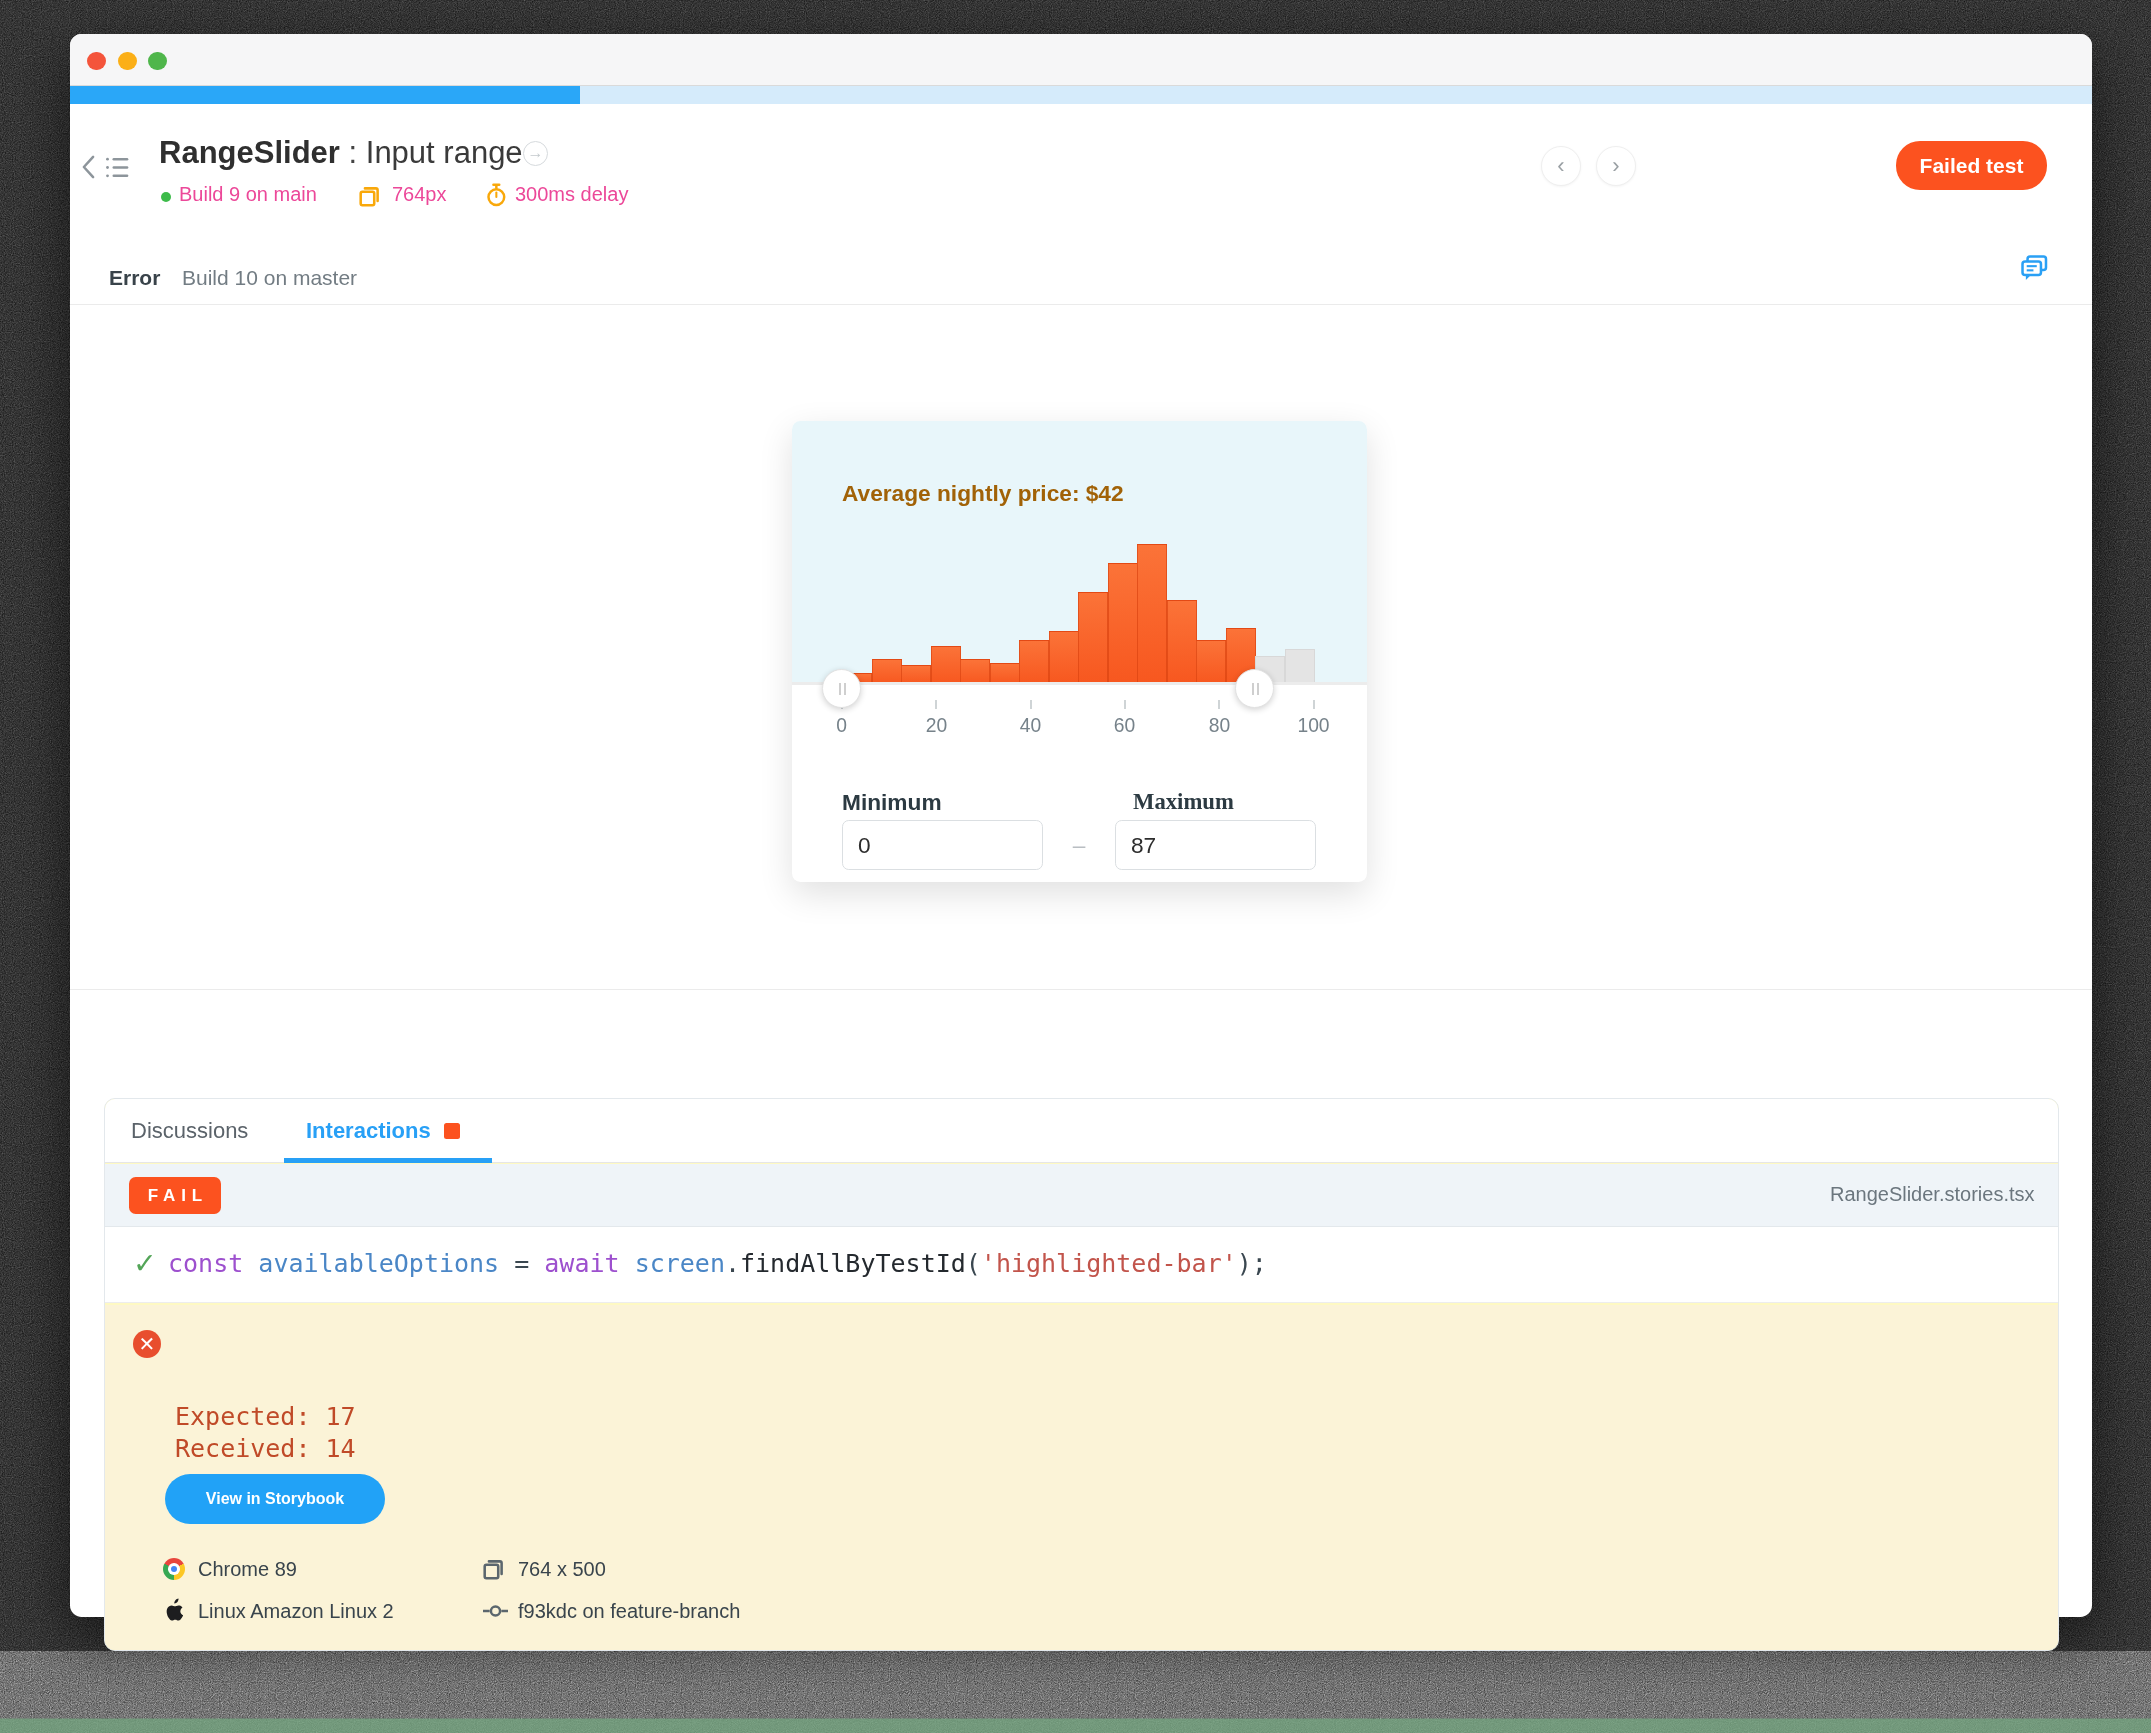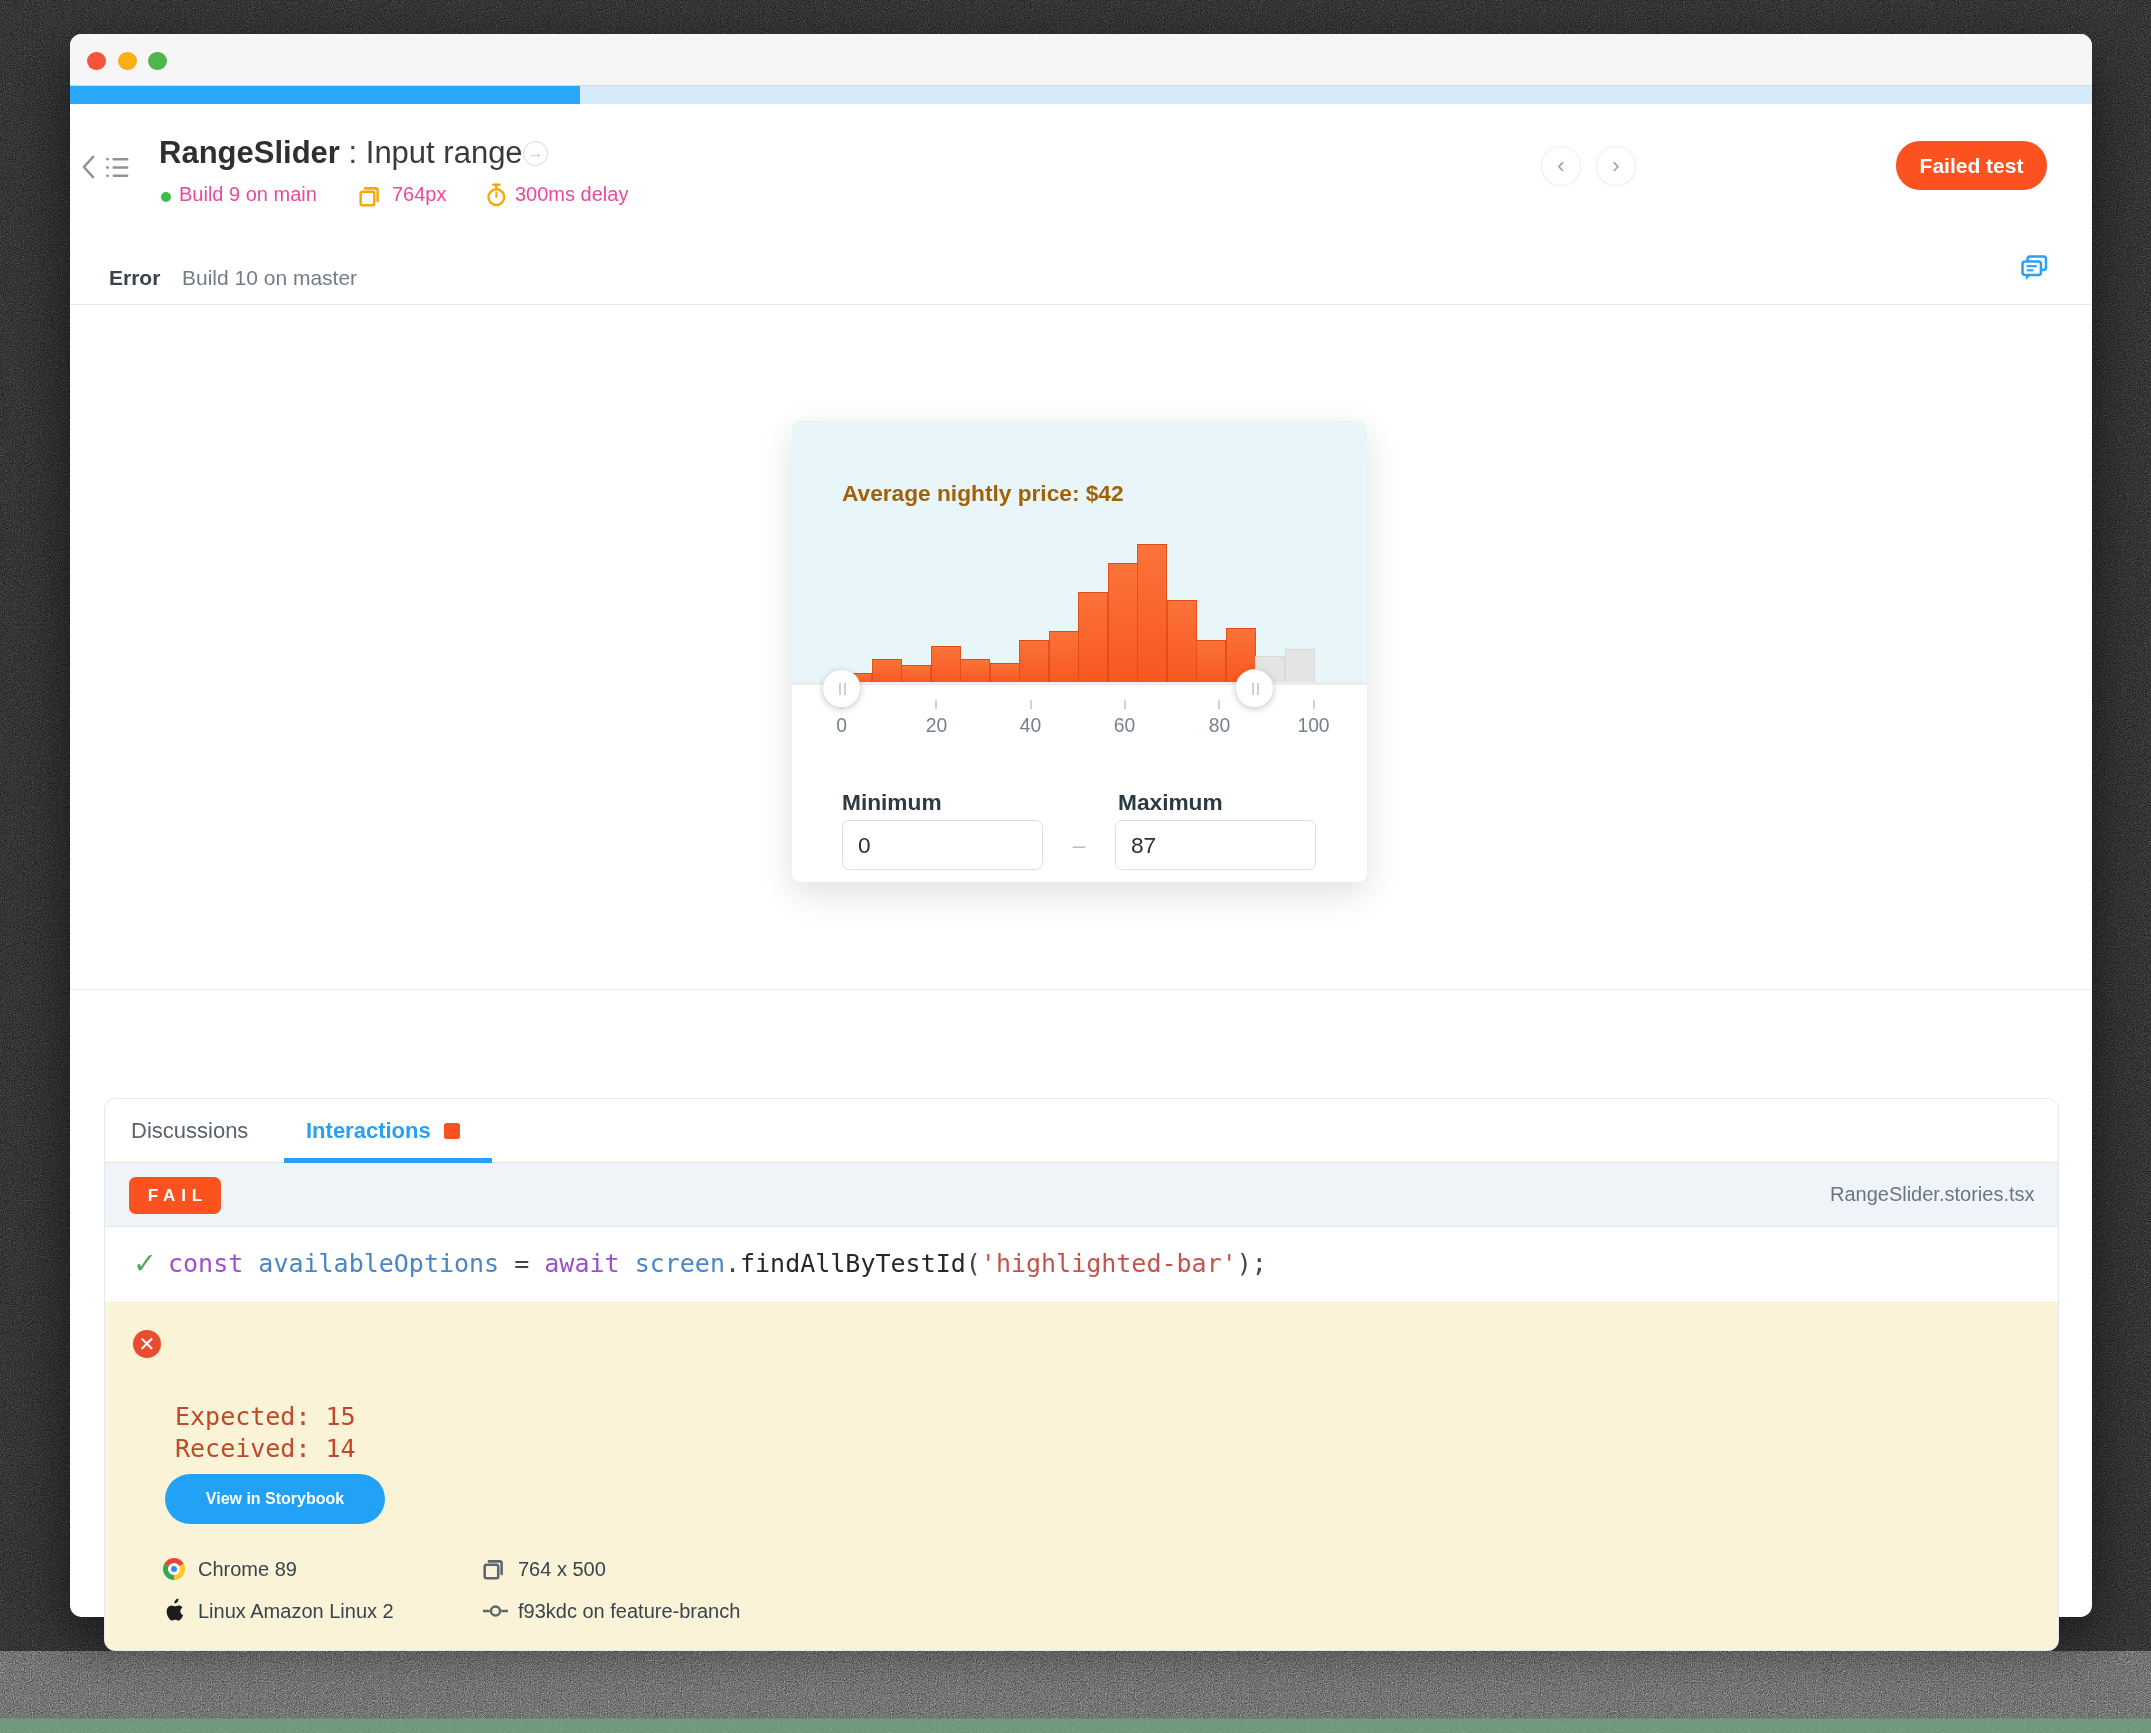--- a/index.html
+++ b/index.html
@@ -63,21 +63,21 @@
   .hist .bar.muted { background:#e4e4e4; border-color:rgba(0,0,0,.05); }
   .track { position:absolute; left:0; top:261px; width:100%; height:2.5px; background:#ececec; }
   .handle { position:absolute; top:248px; width:39px; height:39px; border-radius:50%; background:#fff;
             border:0.8px solid #e2e2e2; box-shadow:0 1.7px 5.9px rgba(0,0,0,.18); }
   .handle i { position:absolute; top:13.4px; width:1.7px; height:11.7px; background:#cfcfcf; }
   .handle i.g1 { left:16px; } .handle i.g2 { left:21px; }
   .ticks { position:absolute; left:50px; top:279px; width:472px; height:50px; }
   .tick { position:absolute; top:0; width:1.7px; height:9.2px; background:#cfd4d6; }
   .tick-label { position:absolute; top:15px; width:67px; text-align:center; font-size:19.3px; color:#76828a; }
   .rng-label { position:absolute; top:368px; font-size:22.7px; font-weight:bold; color:#2c3a42; }
-  .min-l { left:50px; } .max-l { left:326px; }
+  .min-l { left:50px; } .max-l { left:341px;font-family:Liberation Serif, serif; }
   .rng-input { position:absolute; top:399px; width:201px; height:50px; border:1.7px solid #dbdfe2; border-radius:6.7px;
                font-size:22.7px; color:#2d2d2d; padding-left:15px; background:#fff;
                font-family:"Liberation Sans", sans-serif; }
   .min-i { left:50px; } .max-i { left:323px; }
   .rng-dash { position:absolute; left:262px; top:399px; width:50px; height:50px; text-align:center;
               line-height:50px; color:#b9bec2; font-size:22.7px; }
 
   
   .panel { position:absolute; left:34px; top:1064px; width:1955px; height:553px; border:0.8px solid #e3e8ec;
            border-radius:11px; background:#fef9c3; overflow:hidden; }
@@ -267,21 +267,21 @@
         <div class="file-name">RangeSlider.stories.tsx</div>
       </div>
 
       <div class="step1">
         <div class="step-status pass-check">✓</div>
         <div class="code-line mono"><span class="tk-kw">const</span><span class="tk-pl"> </span><span class="tk-id">availableOptions</span><span class="tk-pl"> = </span><span class="tk-kw">await</span><span class="tk-pl"> </span><span class="tk-id">screen</span><span class="tk-pl">.</span><span class="tk-fn">findAllByTestId</span><span class="tk-pl">(</span><span class="tk-str">'highlighted-bar'</span><span class="tk-pl">);</span></div>
       </div>
 
       <div class="yellow">
         <div class="step-status fail-x">✕</div>
-        <div class="detail expected mono">Expected: 15</div>
+        <div class="detail expected mono">Expected: 17</div>
         <div class="detail received mono">Received: 14</div>
         <button class="storybook-btn">View in Storybook</button>
 
         <div class="env">
           <div class="env-item e-browser">
             <span class="chrome" style="position:absolute;top:0;">
                 <span class="ring"></span>
                 <span class="core"></span>
               </span>
             <span class="env-text">Chrome 89</span>

